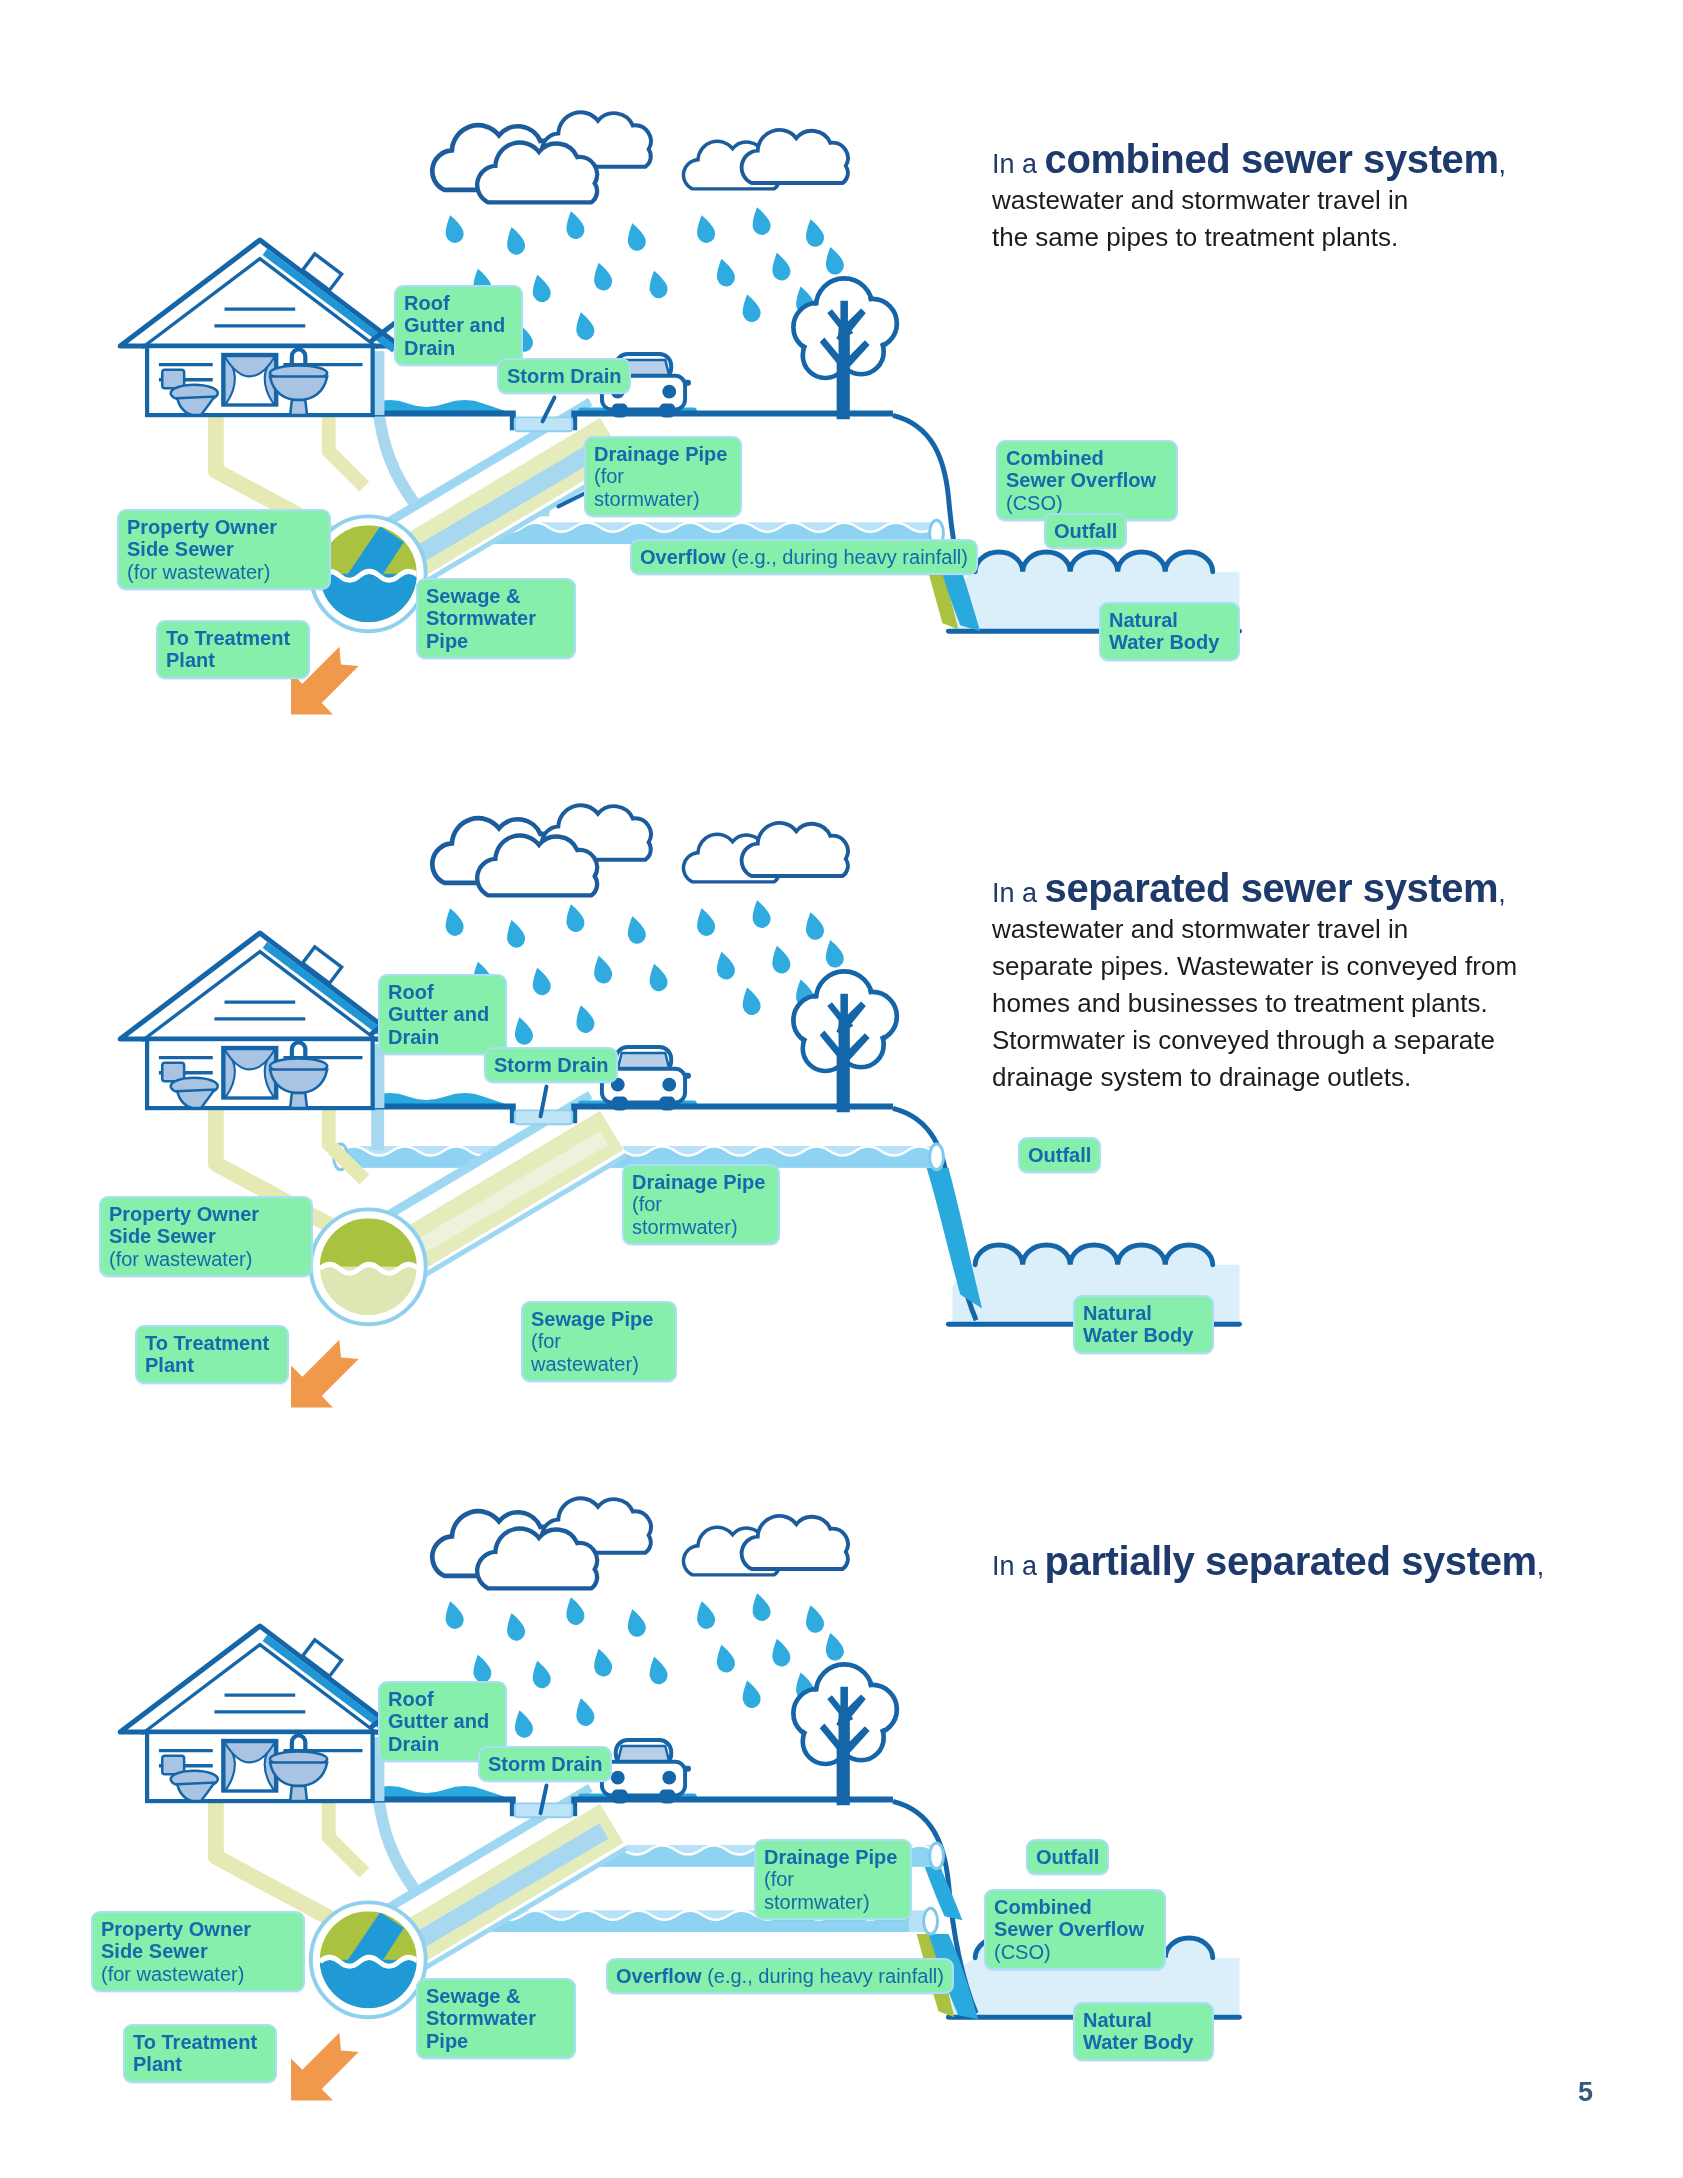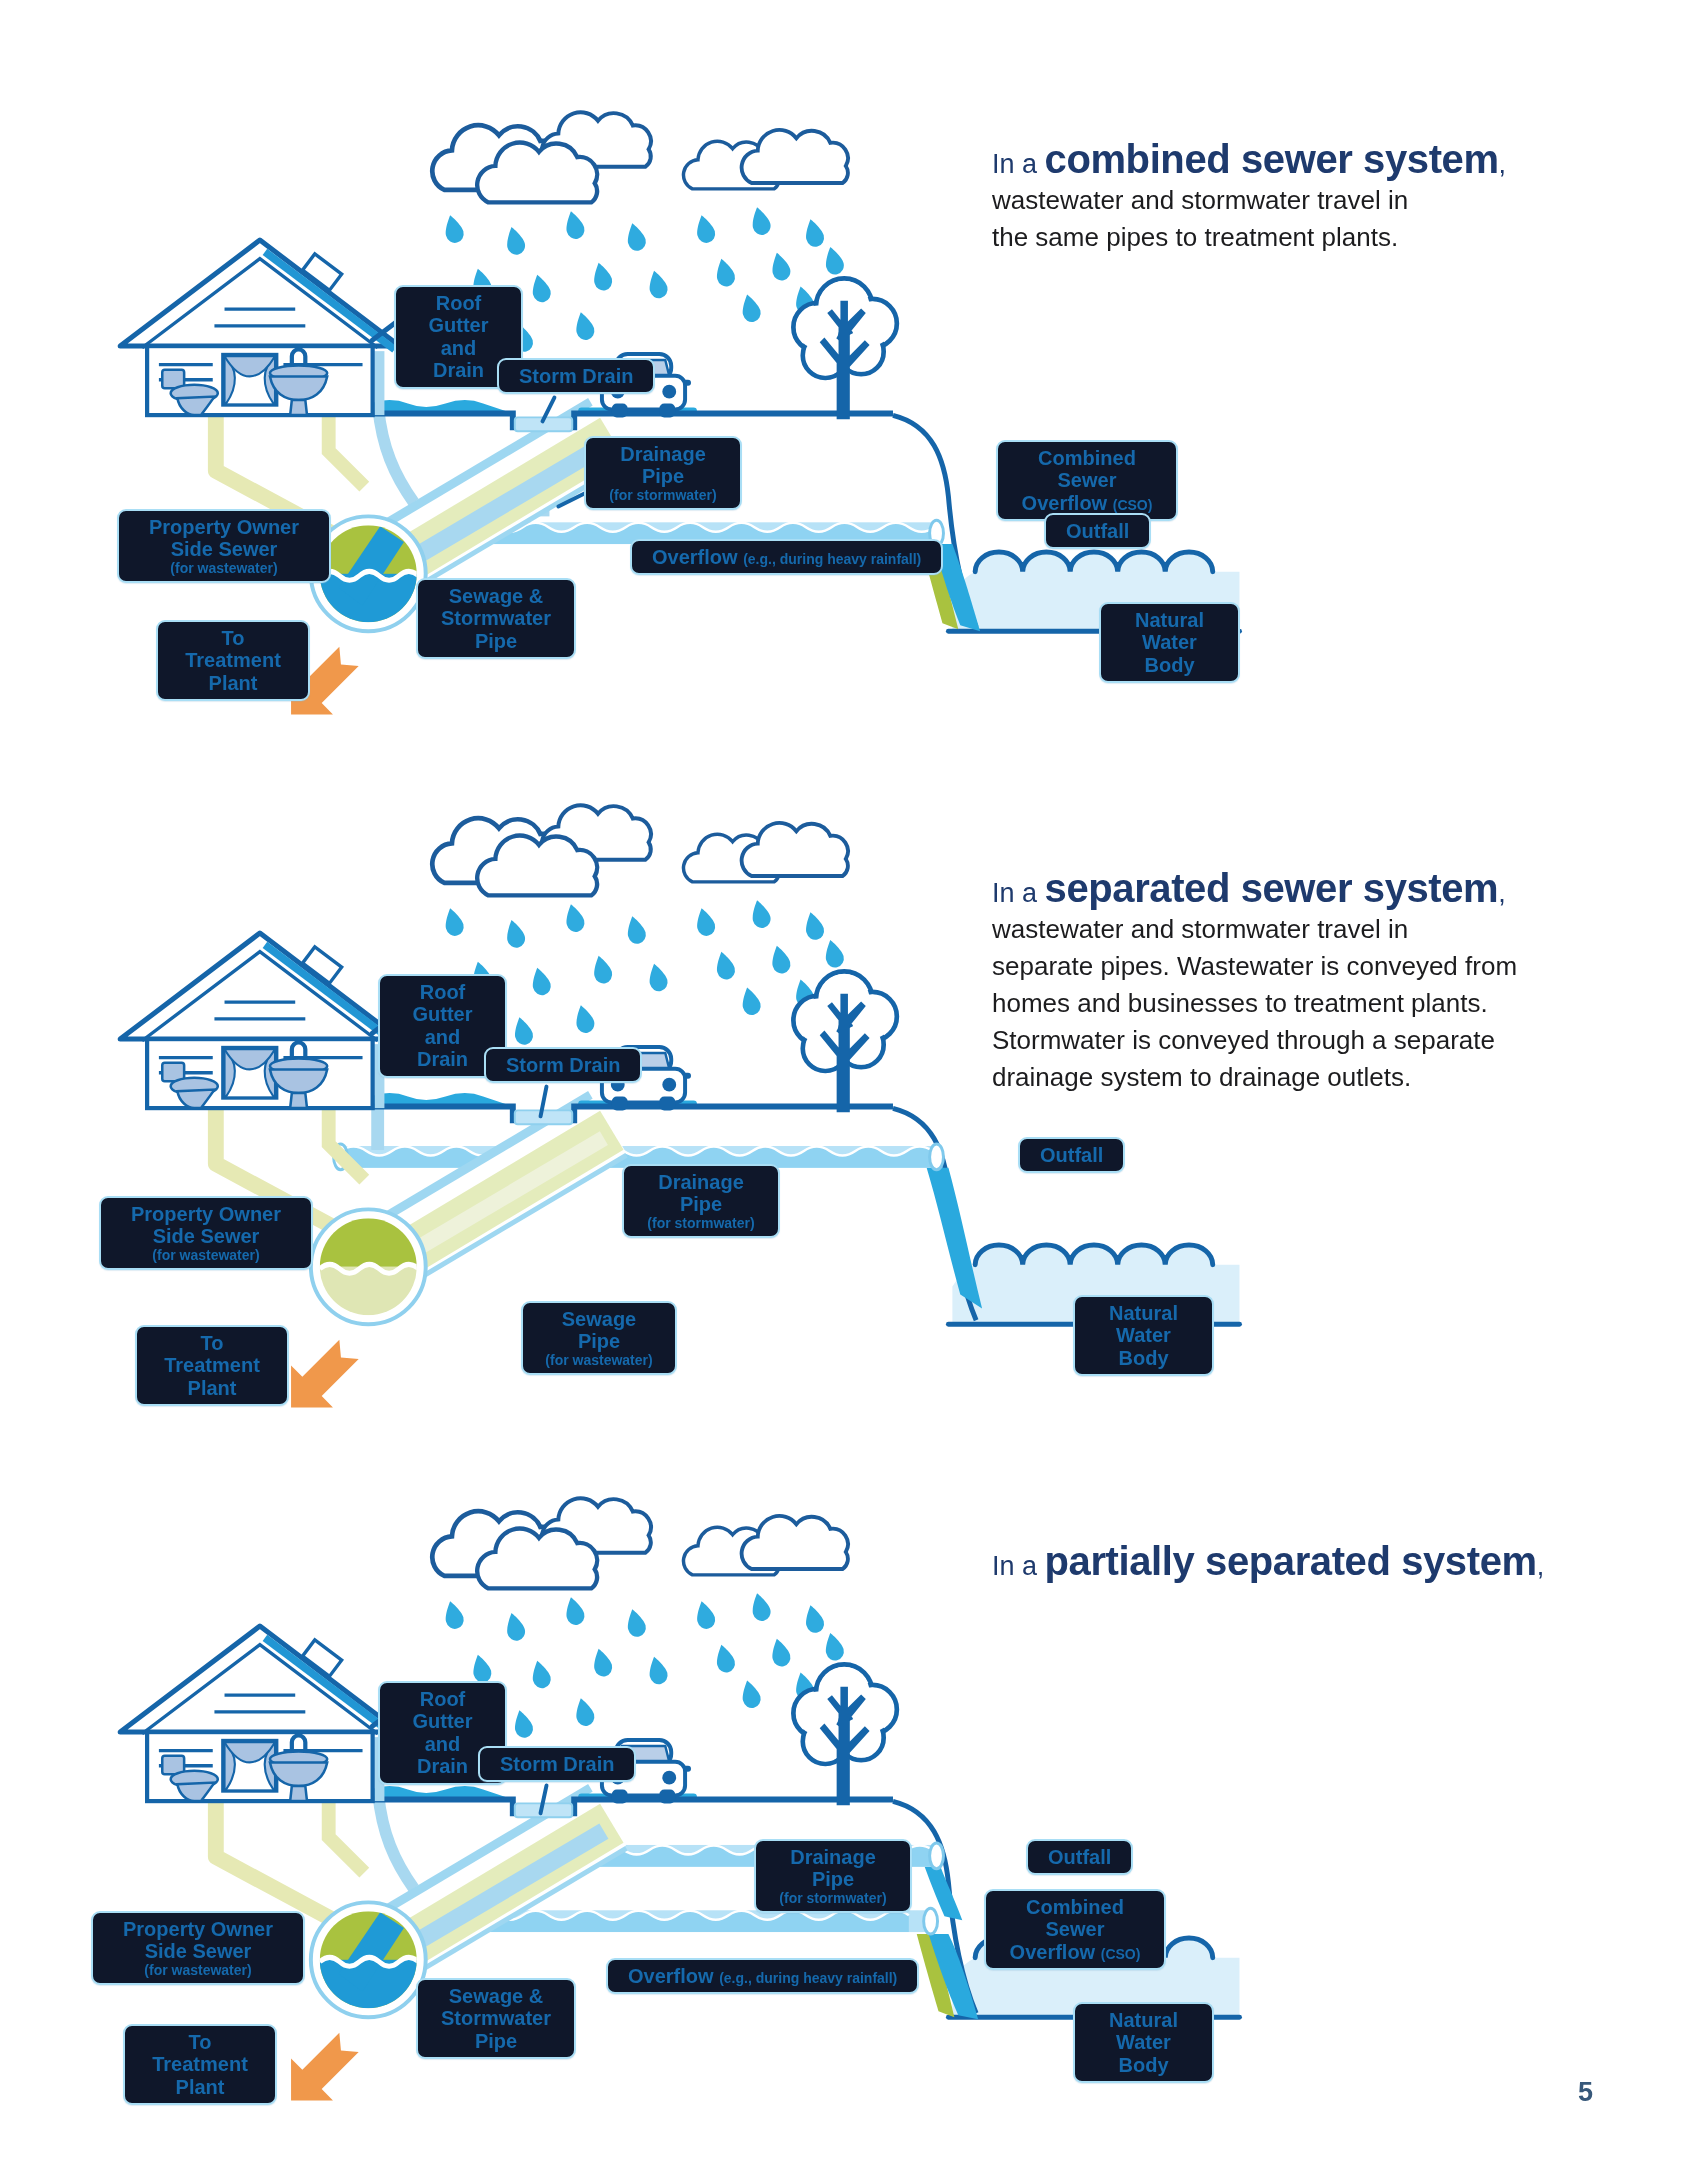--- a/index.html
+++ b/index.html
@@ -3,31 +3,30 @@
 <meta charset="utf-8">
 <style>
   html,body{margin:0;padding:0;background:#ffffff;}
   body{font-family:"Liberation Sans", sans-serif;}
   .page{position:relative;width:1683px;height:2178px;background:#fff;overflow:hidden;}
   .panel-svg{position:absolute;left:0;}
   .lbl{
     position:absolute;
     border:2.5px solid #a9def5;
     border-radius:9px;
-    background:#0f172a;
+    background:#86efac;
     color:#1569ac;
     font-size:20px;
     font-weight:bold;
     line-height:1.12;
-    text-align:center;
-    padding:5px 20px;
+    padding:5px 8px;
     box-sizing:border-box;
     box-shadow:0 1px 1px rgba(130,180,210,.25);
   }
-  .lbl .sub{font-weight:bold;font-size:14px;}
+  .lbl .sub{font-weight:normal;font-size:20px;}
   .lbl .sub.block{display:block;}
   .lbl.oneline{white-space:nowrap;margin-left:40px;}
   .txt{position:absolute;}
   .intro{color:#1e3a6d;font-size:27px;white-space:nowrap;margin-top:34px;}
   .intro .term{font-size:40px;font-weight:bold;letter-spacing:-0.4px;}
   .desc{font-size:26px;color:#1c1c1e;line-height:1.42;white-space:pre-line;}
   .pagenum{position:absolute;left:1578px;top:2077px;font-size:27px;font-weight:bold;color:#37587a;}
 </style>
 </head>
 <body>

